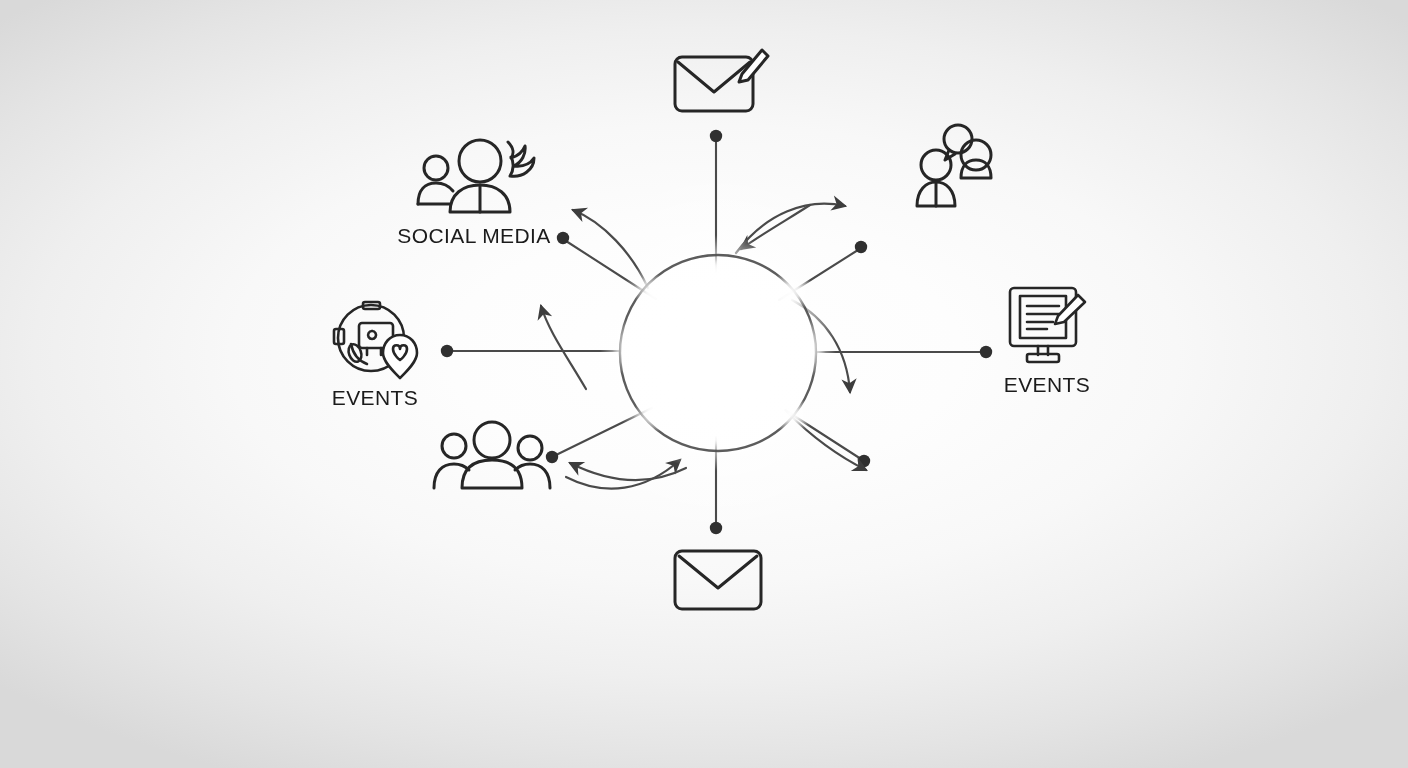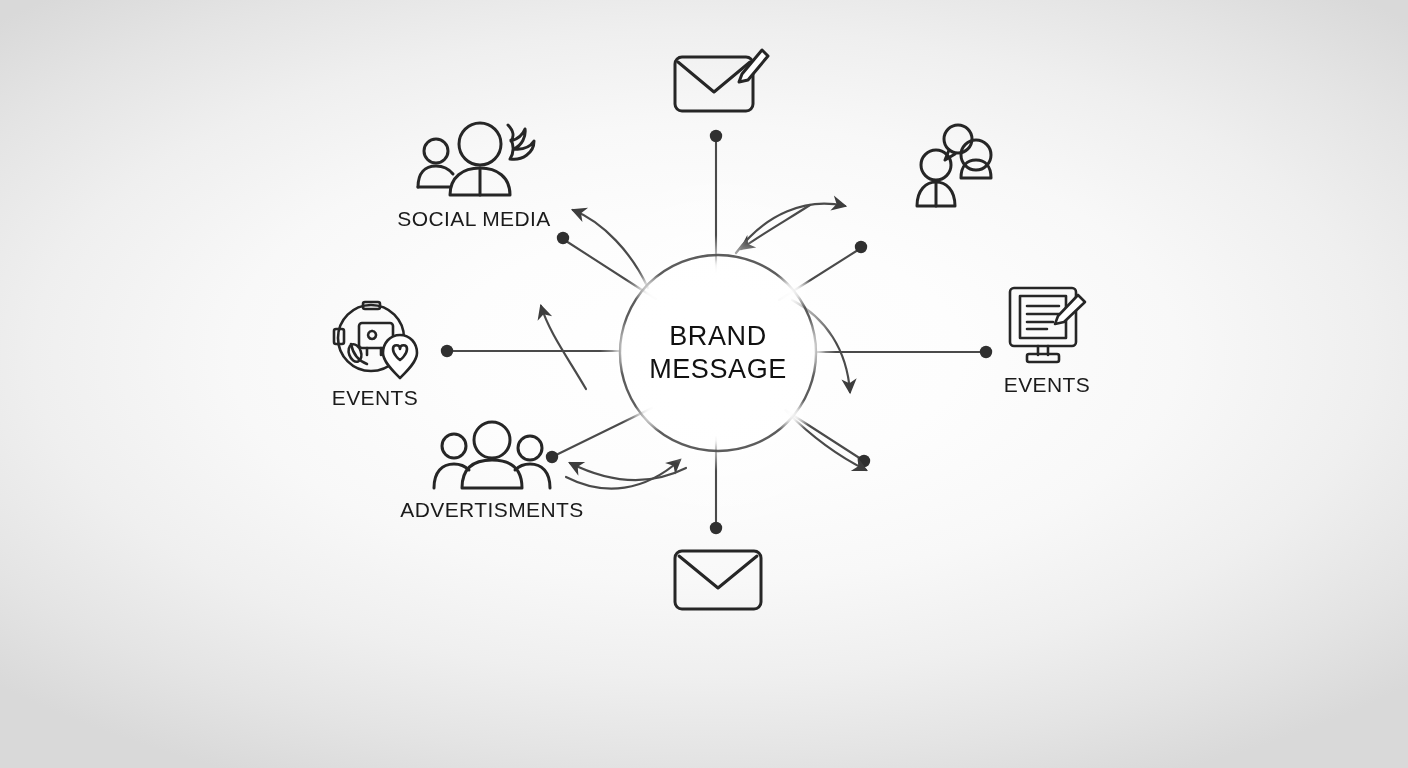--- a/index.html
+++ b/index.html
@@ -143,26 +143,20 @@
       <ellipse cx="722" cy="430" rx="40" ry="17" fill="url(#sparkle)"></ellipse>
       <ellipse cx="632" cy="348" rx="20" ry="30" fill="url(#sparkle)"></ellipse>
       <ellipse cx="806" cy="348" rx="20" ry="30" fill="url(#sparkle)"></ellipse>
       <ellipse cx="790" cy="292" rx="24" ry="20" fill="url(#sparkle)"></ellipse>
       <ellipse cx="655" cy="292" rx="22" ry="18" fill="url(#sparkle)"></ellipse>
       <ellipse cx="790" cy="414" rx="22" ry="18" fill="url(#sparkle)"></ellipse>
       <ellipse cx="655" cy="414" rx="22" ry="18" fill="url(#sparkle)"></ellipse>
     </g>
   </svg>
 
-  <div id="hub">
-    <div class="hub-text">
-      <span>BRAND</span><br>
-      <span>MESSAGE</span>
-    </div>
-  </div>
 
   <div class="node" style="left:660px; top:40px; width:116px;">
     <span class="glyph">
       <svg width="104" height="76" viewBox="0 0 104 76" fill="none" stroke="#262626" stroke-width="3" stroke-linejoin="round" stroke-linecap="round">
         <rect x="9" y="17" width="78" height="54" rx="7"></rect>
         <path d="M 12 22 L 48 52 L 84 22"></path>
         <path d="M 76 34 L 96 10 L 102 16 L 82 40 L 73 42 Z" fill="#ffffff"></path>
       </svg>
     </span>
     <span class="caption"></span>
@@ -212,21 +206,20 @@
     <span class="glyph">
       <svg width="132" height="72" viewBox="0 0 132 72" fill="none" stroke="#262626" stroke-width="3" stroke-linejoin="round" stroke-linecap="round">
         <circle cx="28" cy="26" r="12"></circle>
         <path d="M 8 68 C 8 52 16 44 28 44 C 34 44 39 46 43 50"></path>
         <circle cx="104" cy="28" r="12"></circle>
         <path d="M 124 68 C 124 52 116 44 104 44 C 98 44 93 46 89 50"></path>
         <circle cx="66" cy="20" r="18"></circle>
         <path d="M 36 68 C 36 48 48 40 66 40 C 84 40 96 48 96 68 Z"></path>
       </svg>
     </span>
-    <span class="caption">ADVERTISMENTS</span>
   </div>
 
   <div class="node" style="left:316px; top:298px; width:118px;">
     <span class="glyph">
       <svg width="92" height="82" viewBox="0 0 92 82" fill="none" stroke="#262626" stroke-width="2.6" stroke-linejoin="round" stroke-linecap="round">
         <circle cx="42" cy="40" r="33"></circle>
         <rect x="34" y="4" width="17" height="7" rx="2"></rect>
         <rect x="5" y="31" width="10" height="15" rx="2"></rect>
         <rect x="30" y="25" width="34" height="25" rx="3"></rect>
         <path d="M 43 33 a 4 4 0 1 0 0.1 0"></path>
@@ -235,21 +228,21 @@
         <ellipse cx="26" cy="55" rx="6" ry="9" transform="rotate(-20 26 55)"></ellipse>
         <path d="M 71 37 C 61 37 54 45 54 55 C 54 64 65 74 71 80
                  C 77 74 88 64 88 55 C 88 45 81 37 71 37 Z" fill="#ffffff"></path>
         <path d="M 64 51 C 64 46 71 46 71 51 C 71 46 78 46 78 51
                  C 78 57 71 62 71 62 C 71 62 64 57 64 51 Z"></path>
       </svg>
     </span>
     <span class="caption">EVENTS</span>
   </div>
 
-  <div class="node" style="left:396px; top:119px; width:156px;">
+  <div class="node" style="left:396px; top:136px; width:156px;">
     <span class="glyph">
       <svg width="128" height="82" viewBox="0 0 128 82" fill="none" stroke="#262626" stroke-width="3" stroke-linejoin="round" stroke-linecap="round">
         <circle cx="26" cy="32" r="12"></circle>
         <path d="M 8 68 C 8 54 15 47 26 47 C 33 47 39 50 43 55"></path>
         <path d="M 8 68 H 40"></path>
         <circle cx="70" cy="25" r="21"></circle>
         <path d="M 40 76 C 40 58 53 49 70 49 C 87 49 100 58 100 76 Z"></path>
         <path d="M 70 49 L 70 76"></path>
         <path d="M 98 6 C 104 12 104 18 101 22 C 108 20 113 15 115 10
                  C 116 18 112 26 104 30 C 113 31 120 28 124 22

